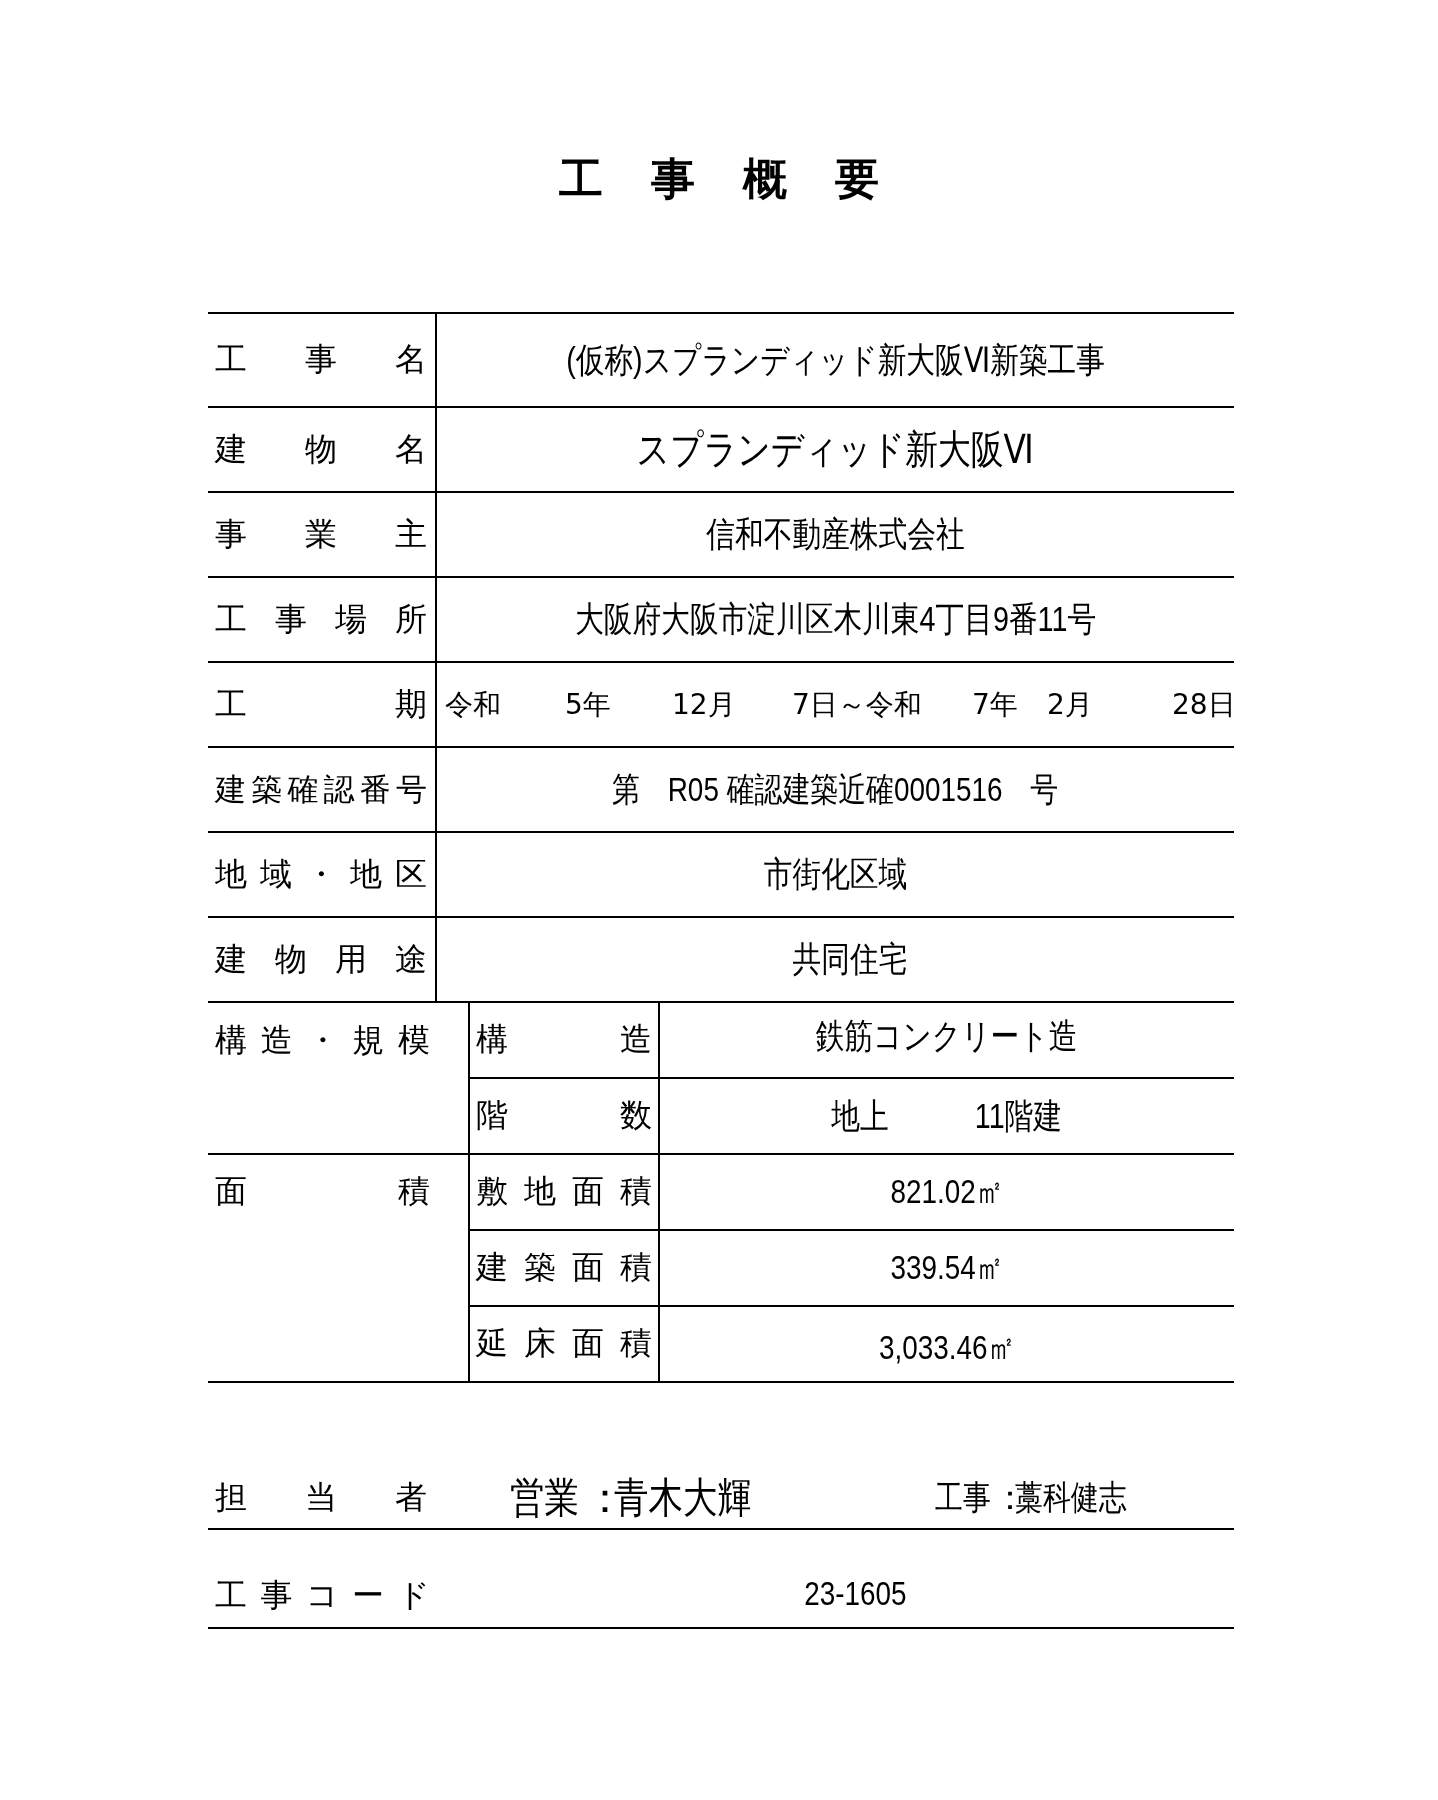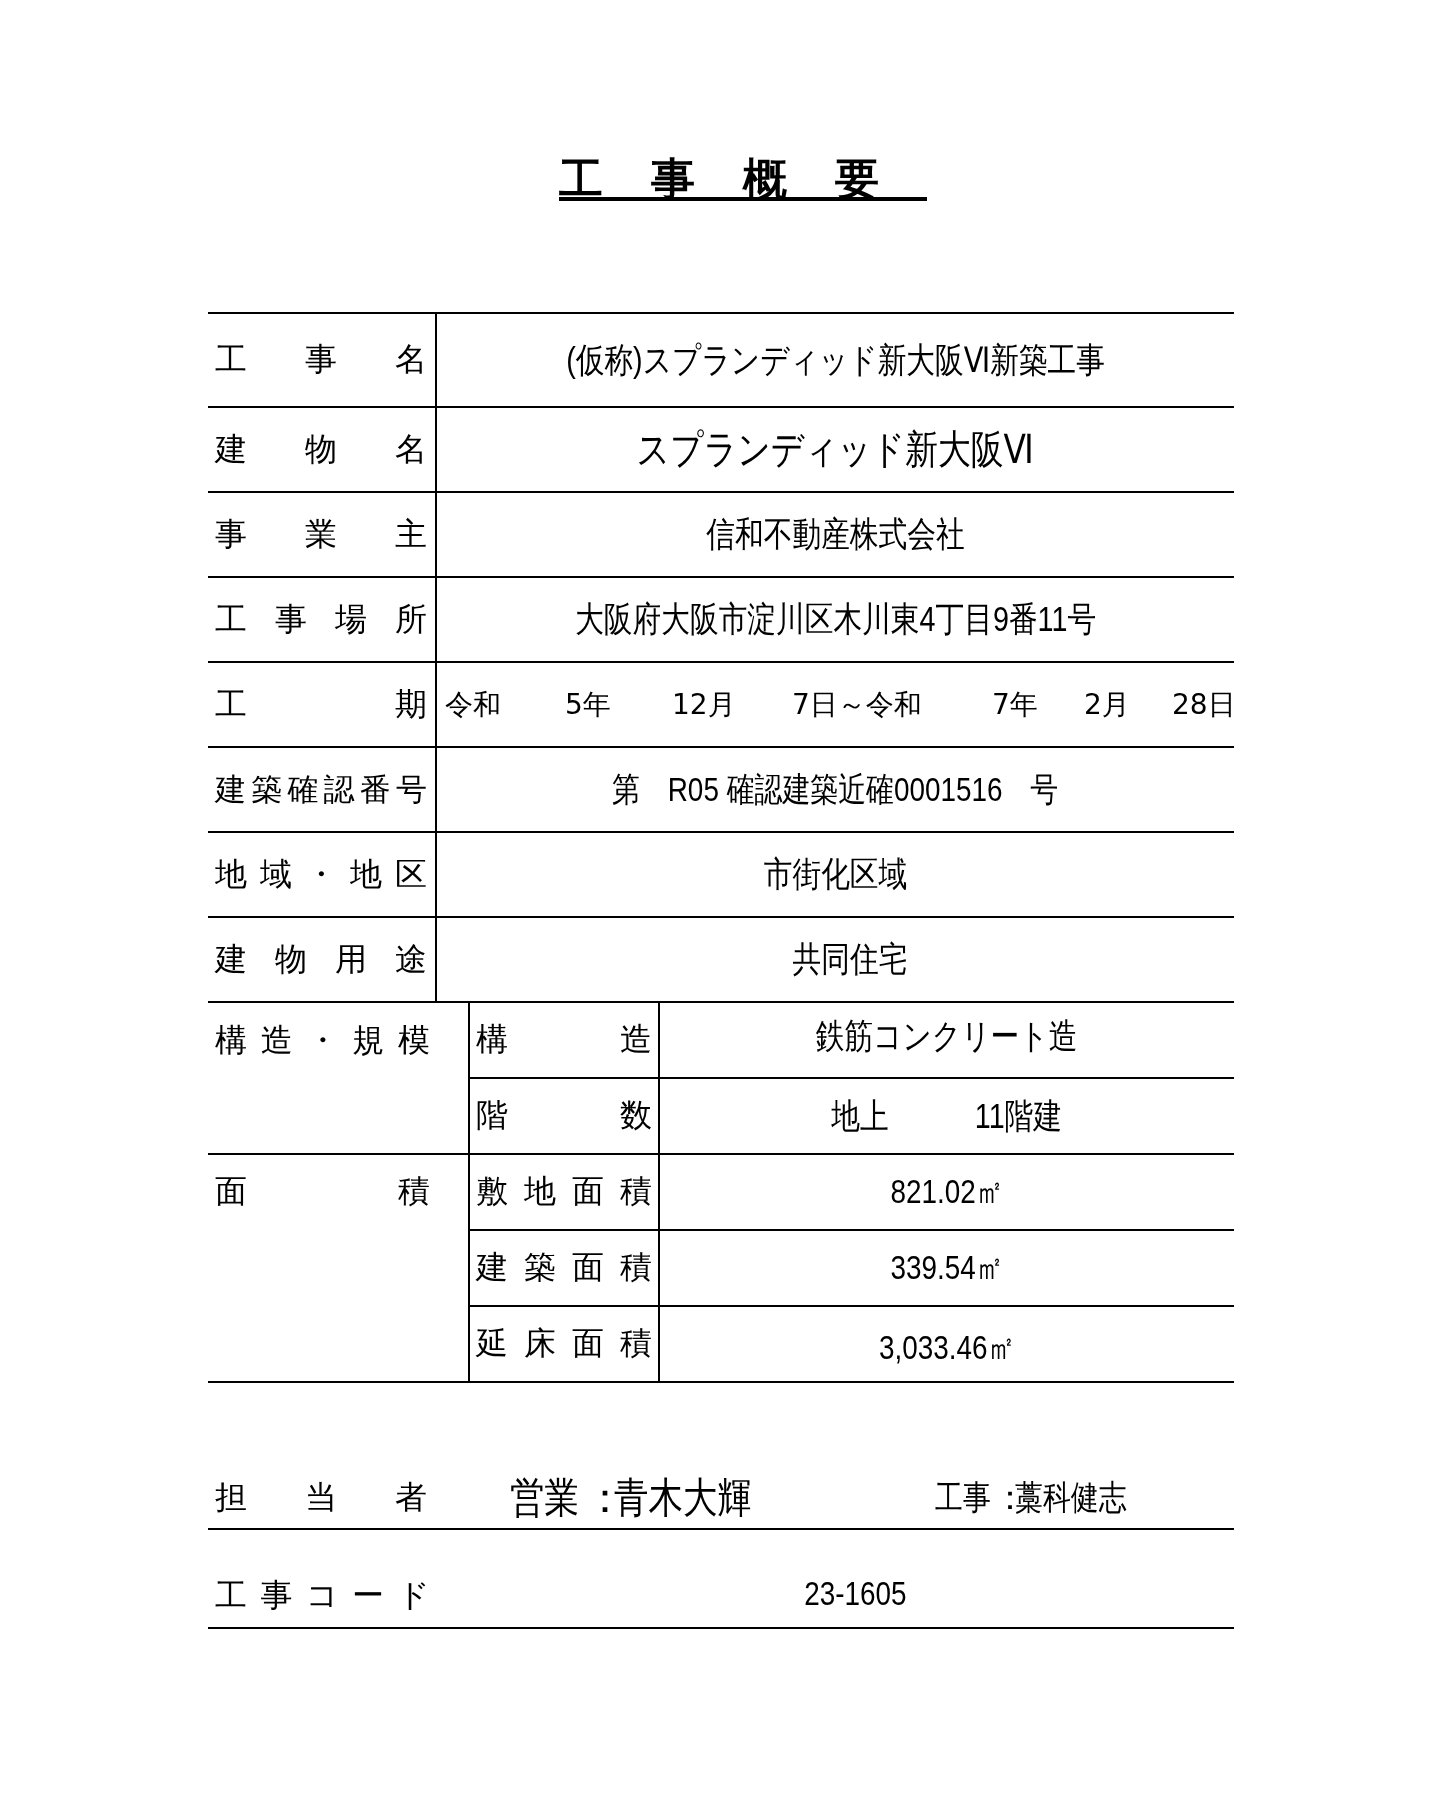--- a/index.html
+++ b/index.html
@@ -1,19 +1,19 @@
 <!DOCTYPE html>
 <html><head>
 <meta charset="utf-8">
 <style>
   html, body { margin: 0; padding: 0; background: #ffffff; }
   body { width: 1438px; height: 1800px; position: relative; overflow: hidden;
          font-family: "DejaVu Sans", "Liberation Sans", sans-serif; color: #000; }
   .title { position: absolute; top: 150px; left: 0; width: 1438px; text-align: center;
-           font-size: 44px; font-weight: bold; letter-spacing: 48px; text-indent: 48px; text-decoration: underline; }
+           font-size: 44px; font-weight: bold; letter-spacing: 48px; text-indent: 48px; }
   .hline { position: absolute; left: 208px; width: 1026px; height: 0; border-top: 2.5px solid #000; }
   .vline { position: absolute; width: 0; border-left: 2px solid #000; }
   .cell { position: absolute; display: flex; align-items: center; box-sizing: border-box; font-size: 32px; white-space: pre; }
   .label { justify-content: space-between; }
   .label span { display: inline-block; }
   .center { justify-content: center; }
   .narrow { font-family: "Liberation Sans", sans-serif; transform: scaleX(0.82); }
   .period span { display: inline-block; }
 </style>
 </head>
@@ -81,22 +81,22 @@
 
 <div class="cell label" style="left:215px; top:663px; width:212px; height:83px">
   <span>工</span>
   <span>期</span>
 </div>
 <div class="cell period" style="left:437px; top:663px; width:797px; height:83px; font-size:28px">
   <span style="position:absolute; left:8px">令和</span>
   <span style="position:absolute; left:128px">5年</span>
   <span style="position:absolute; left:235px">12月</span>
   <span style="position:absolute; left:355px">7日～令和</span>
-  <span style="position:absolute; left:555px">7年</span>
-  <span style="position:absolute; left:647px">2月</span>
+  <span style="position:absolute; left:535px">7年</span>
+  <span style="position:absolute; left:610px">2月</span>
   <span style="position:absolute; left:735px">28日</span>
 </div>
 
 <div class="cell label" style="left:215px; top:748px; width:212px; height:83px; font-size:31px">
   <span>建</span>
   <span>築</span>
   <span>確</span>
   <span>認</span>
   <span>番</span>
   <span>号</span>

